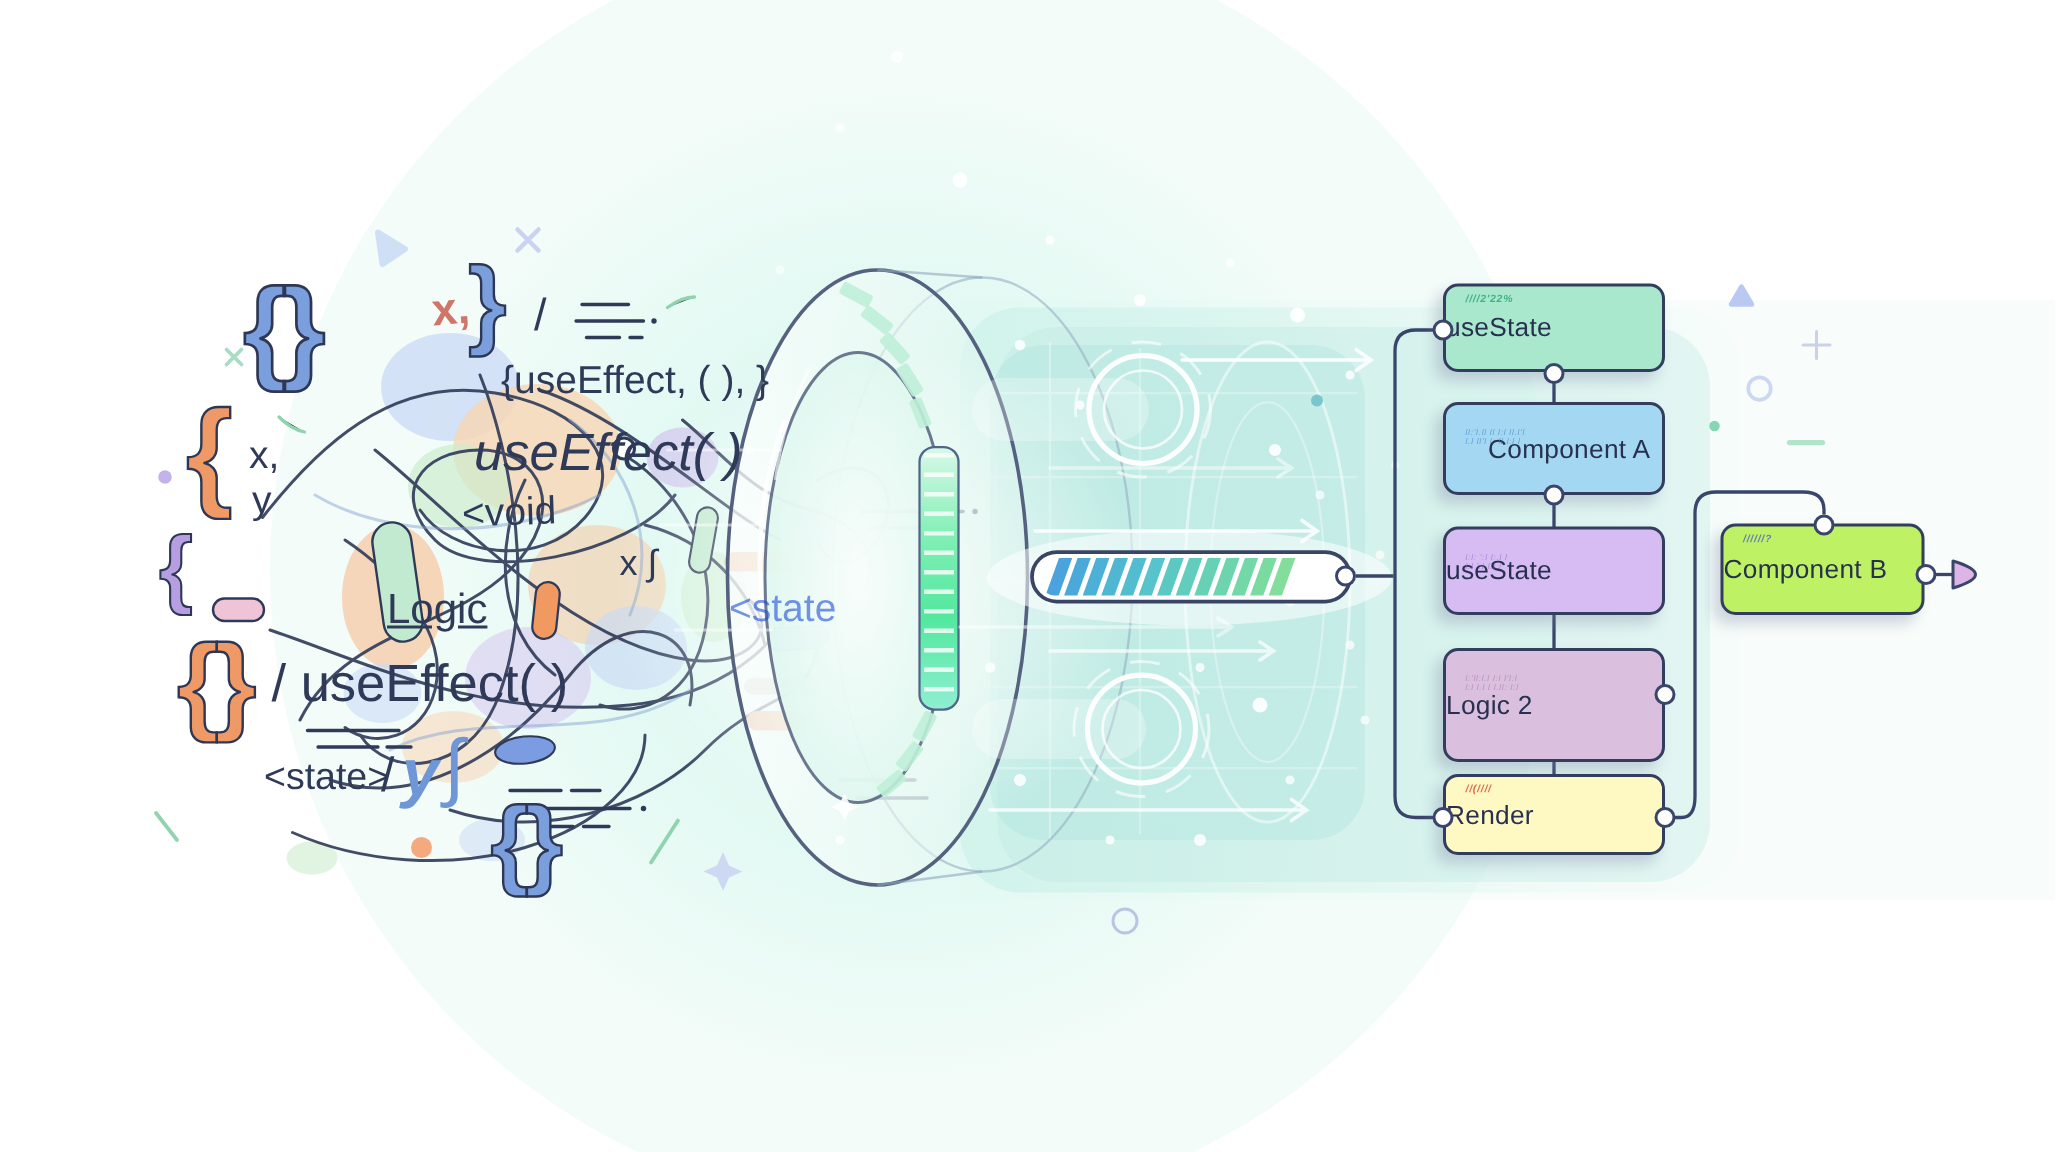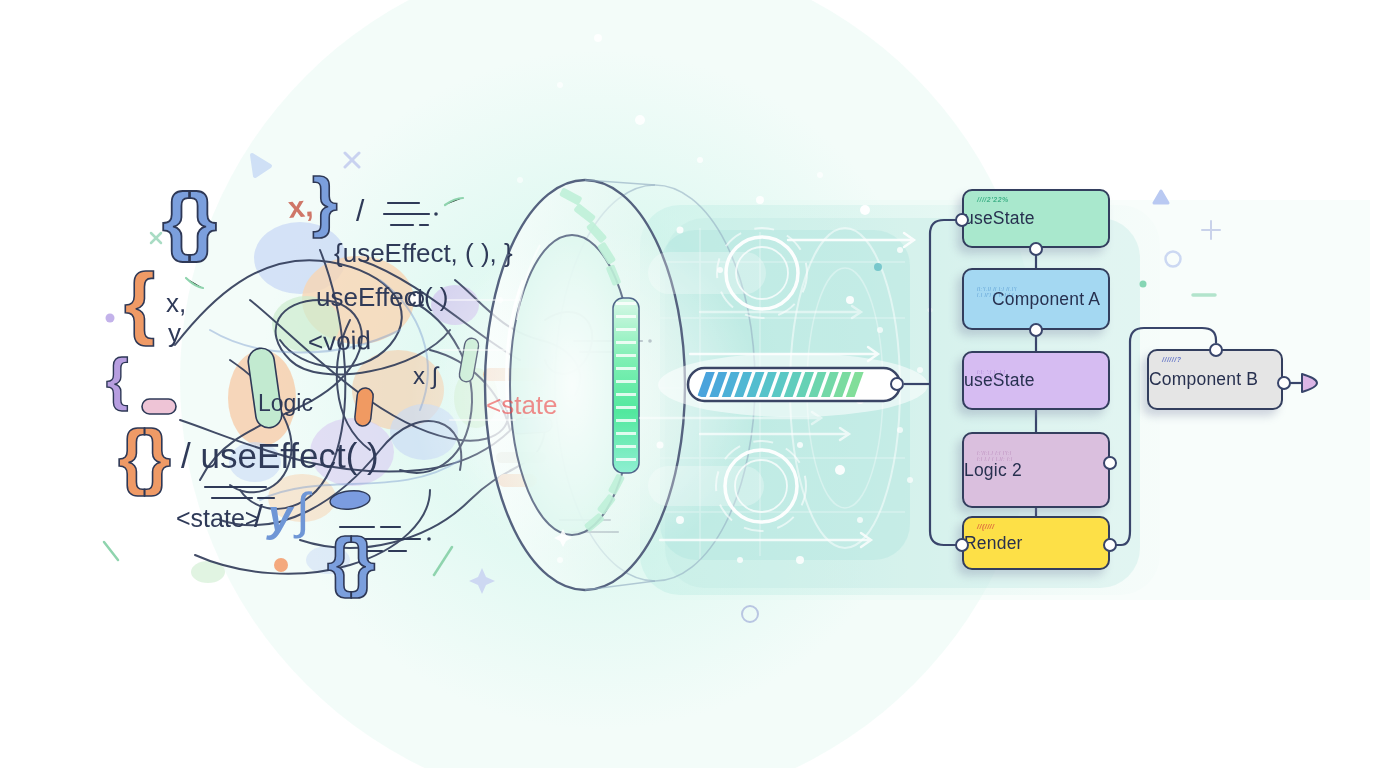--- a/index.html
+++ b/index.html
@@ -6,29 +6,29 @@
   .stage{position:relative;width:1376px;height:768px;overflow:hidden;background:#ffffff;
          font-family:"Liberation Sans","DejaVu Sans",sans-serif;}
   svg.bg{position:absolute;left:0;top:0;}
 
   
   .ct{position:absolute;color:#2f3a58;white-space:nowrap;z-index:3;line-height:1;}
   .t-xred{left:288px;top:192px;font-size:30px;color:#cf7668;font-weight:700;transform:rotate(-5deg);}
   .t-bclose{left:312px;top:168px;font-size:66px;color:#7b9fdd;font-weight:600;-webkit-text-stroke:1.6px #2e3856;}
   .t-slash1{left:356px;top:196px;font-size:30px;}
   .t-usestate{left:334px;top:240px;font-size:26px;}
-  .t-useeffect{left:316px;top:284px;font-size:26px;}
+  .t-useeffect{left:316px;top:284px;font-size:35px;font-style:italic;}
   .t-obrace{left:124px;top:262px;font-size:80px;color:#ef9a66;font-weight:600;-webkit-text-stroke:1.6px #2e3856;}
   .t-xc{left:166px;top:290px;font-size:26px;}
   .t-y1{left:168px;top:320px;font-size:26px;}
   .t-bbtop{left:162px;top:182px;font-size:76px;color:#7b9fdd;font-weight:600;letter-spacing:-4px;-webkit-text-stroke:1.8px #2e3856;}
   .t-void{left:308px;top:328px;font-size:26px;transform:rotate(-2deg);}
-  .t-logic{left:258px;top:392px;font-size:23px;}
+  .t-logic{left:258px;top:392px;font-size:28px;text-decoration:underline;}
   .t-xint{left:413px;top:364px;font-size:24px;}
-  .t-stater{left:486px;top:392px;font-size:26px;color:#ef4444;opacity:.6;}
+  .t-stater{left:486px;top:392px;font-size:26px;color:#1d4ed8;opacity:.6;}
   .t-pbrace{left:106px;top:350px;font-size:58px;color:#b79ee0;font-weight:600;-webkit-text-stroke:1.4px #2e3856;}
   .t-obraces{left:118px;top:420px;font-size:72px;color:#ef9a66;font-weight:600;letter-spacing:-3px;-webkit-text-stroke:1.6px #2e3856;}
   .t-slashue{left:181px;top:438px;font-size:35px;}
   .t-stateb{left:176px;top:506px;font-size:25px;}
   .t-slash2{left:254px;top:500px;font-size:32px;}
   .t-yblue{left:268px;top:494px;font-size:44px;color:#6f96d6;font-style:italic;font-weight:600;}
   .t-int{left:296px;top:486px;font-size:50px;color:#6f96d6;}
   .t-bbbot{left:327px;top:528px;font-size:66px;color:#7b9fdd;font-weight:600;letter-spacing:-3px;-webkit-text-stroke:1.6px #2e3856;}
 
   
@@ -398,25 +398,25 @@
     <span>l:l: ':l l:.l l</span><span>l:l ':l l:l l</span>
   </div>
   <span class="nlabel">useState</span>
 </div>
 <div class="node" id="n-logic2" style="background: rgb(218, 191, 222);">
   <div class="marks tiny">
     <span>l:'ll:l.l l:l l'l:l</span><span>l:l l.l l l.ll: l:l</span>
   </div>
   <span class="nlabel">Logic 2</span>
 </div>
-<div class="node" id="n-render" style="background: #fde047;">
+<div class="node" id="n-render" style="background: #fef9c3;">
   <div class="marks"><span>//(////</span></div>
   <span class="nlabel">Render</span>
 </div>
-<div class="node" id="n-comp-b" style="background: #e5e5e5;">
+<div class="node" id="n-comp-b" style="background: #bef264;">
   <div class="marks"><span>//////?</span></div>
   <span class="nlabel">Component B</span>
 </div>
 
 <div class="port" style="left:955px;top:213px;"></div>
 <div class="port" style="left:1029px;top:242px;"></div>
 <div class="port" style="left:1029px;top:323px;"></div>
 <div class="port" style="left:955px;top:538px;"></div>
 <div class="port" style="left:1103px;top:538px;"></div>
 <div class="port" style="left:1103px;top:456px;"></div>

